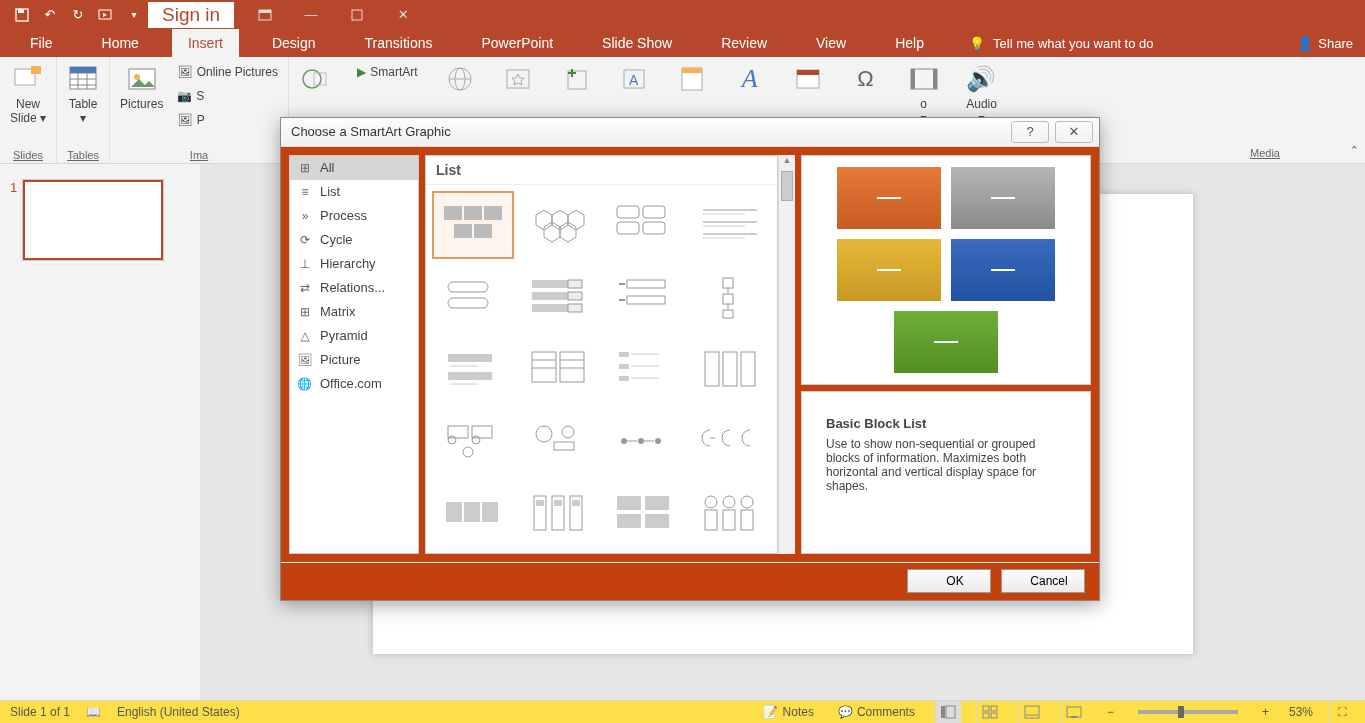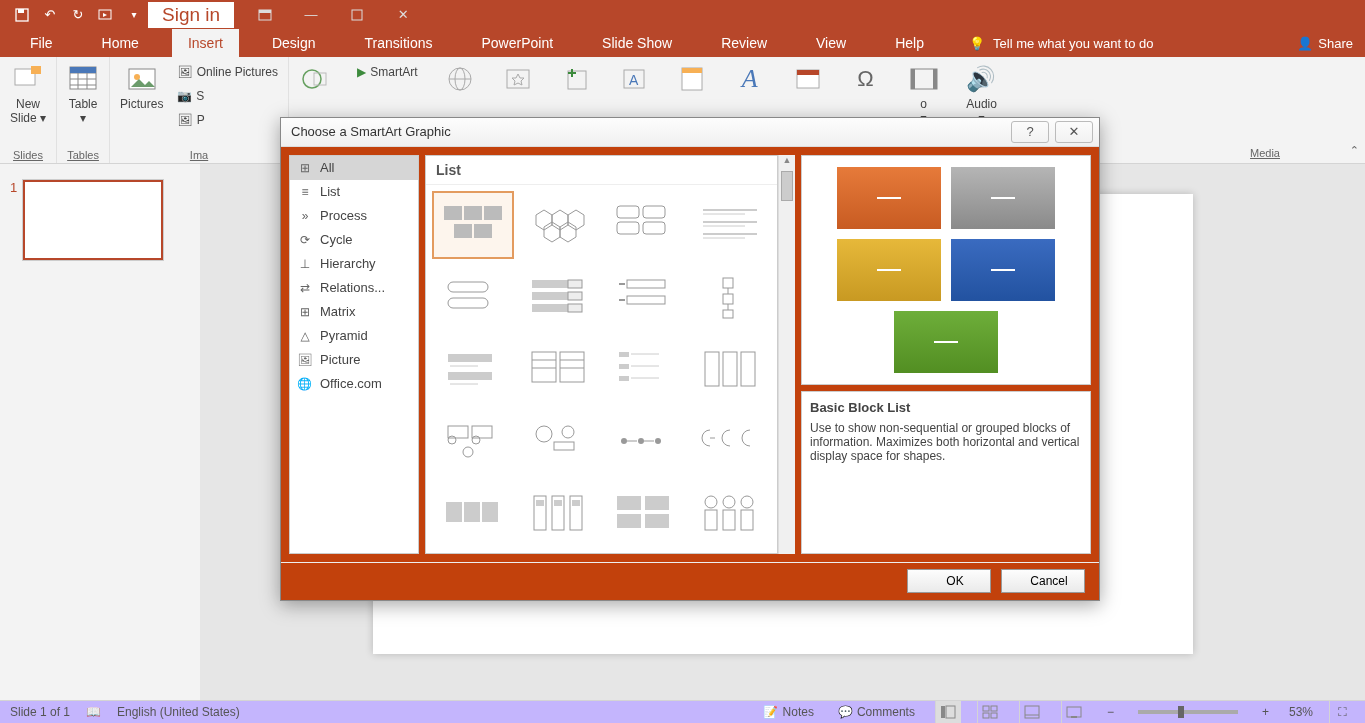--- a/index.html
+++ b/index.html
@@ -37,21 +37,21 @@
 
 .workspace { position: absolute; top: 164px; left: 0; right: 0; bottom: 23px; display: flex; }
 .thumb-pane { width: 200px; background: #f3f3f3; padding: 16px 10px; }
 .thumb-row { display: flex; gap: 6px; }
 .thumb-num { font-size: 13px; color: #B7472A; }
 .thumb { width: 140px; height: 80px; background: #fff; border: 2px solid #B7472A; outline: 1px solid #ccc; }
 .slide-area { flex: 1; background: #e6e6e6; position: relative; display: flex; justify-content: center; padding-top: 30px; }
 .slide { width: 820px; height: 460px; background: #fff; box-shadow: 0 0 8px rgba(0,0,0,0.2); }
 
 
-.statusbar { position: absolute; bottom: 0; left: 0; right: 0; height: 23px; background: #c4b5fd; border-top: 1px solid #d4d4d4; display: flex; align-items: center; font-size: 12px; color:#555; padding: 0 10px; gap: 16px; }
+.statusbar { position: absolute; bottom: 0; left: 0; right: 0; height: 23px; background: #fde047; border-top: 1px solid #d4d4d4; display: flex; align-items: center; font-size: 12px; color:#555; padding: 0 10px; gap: 16px; }
 .statusbar .spacer { flex: 1; }
 .status-btn { display: flex; align-items: center; gap: 4px; cursor: pointer; height: 23px; padding: 0 4px; }
 .view-btn { width: 26px; height: 23px; display: flex; align-items: center; justify-content: center; border-left: 1px solid #d4d4d4; }
 .zoom-slider { width: 100px; height: 4px; background: #aaa; position: relative; margin: 0 4px; }
 .zoom-thumb { position: absolute; left: 40px; top: -4px; width: 6px; height: 12px; background: #666; }
 
 
 .dialog-backdrop { position: absolute; top: 117px; left: 252px; width: 820px; height: 484px; background: #c2410c; border: 1px solid #888; box-shadow: 0 4px 18px rgba(0,0,0,0.35); display: flex; flex-direction: column; margin-left: 28px; }
 .dialog-title { height: 30px; background: linear-gradient(#fdfdfd,#f0f0f0); display: flex; align-items: center; padding-left: 10px; font-size: 13px; color:#333; border-bottom: 1px solid #ddd; }
 .dialog-title-spacer { flex: 1; }
@@ -63,21 +63,21 @@
 .cat-icon { width: 14px; height: 14px; display:flex; align-items:center; justify-content:center; color:#666; font-size:12px;}
 .dialog-middle { flex: 1; border: 1px solid #ccc; background: #fff; display: flex; flex-direction: column; }
 .mid-header { padding: 6px 10px; font-size: 14px; font-weight: bold; color:#555; border-bottom: 1px solid #eee;}
 .mid-grid { flex:1; padding: 6px; display: grid; grid-template-columns: repeat(4, 1fr); grid-auto-rows: 68px; gap: 4px; overflow-y: auto; position:relative;}
 .layout-item { display: flex; align-items: center; justify-content: center; cursor: pointer; border: 1px solid transparent; }
 .layout-item.selected { border: 2px solid #e39b5f; background: #fdf5ed; }
 .dialog-right { width: 290px; display: flex; flex-direction: column; gap: 6px; }
 .preview-box { height: 230px; border: 1px solid #ccc; background: #fff; display: flex; flex-wrap: wrap; align-content: center; justify-content: center; gap: 10px; padding: 18px; }
 .preview-card { width: 104px; height: 62px; display: flex; align-items: center; justify-content: center; }
 .preview-card .dash { width: 24px; height: 2px; background: #fff; }
-.desc-box { flex: 1; border: 1px solid #ccc; background: #fff; padding: 8px; font-size: 12px; color: #444; }
+.desc-box { flex: 1; border: 1px solid #ccc; background: #fff; padding: 24px; font-size: 12px; color: #444; }
 .desc-title { font-weight: bold; margin-bottom: 6px; font-size: 13px; }
 .dialog-buttons { height: 40px; display: flex; justify-content: flex-end; align-items: center; gap: 10px; padding-right: 14px; border-top: 1px solid #eee; }
 .dlg-btn { width: 84px; height: 24px; border: 1px solid #999; background: linear-gradient(#fdfdfd,#eaeaea); font-size: 12px; cursor: pointer; padding-left: 12px; }
 
 .mid-scrollbar { width:17px; background:#f0f0f0; border-left:1px solid #ddd;}
 
 svg { display:block; }
 </style>
 </head>
 <body>

